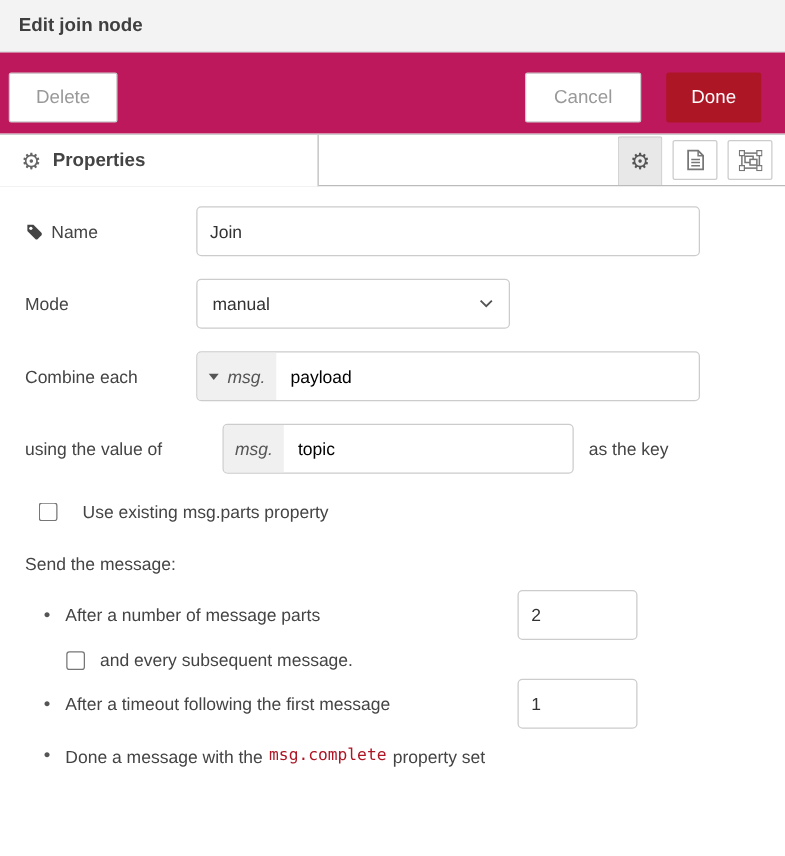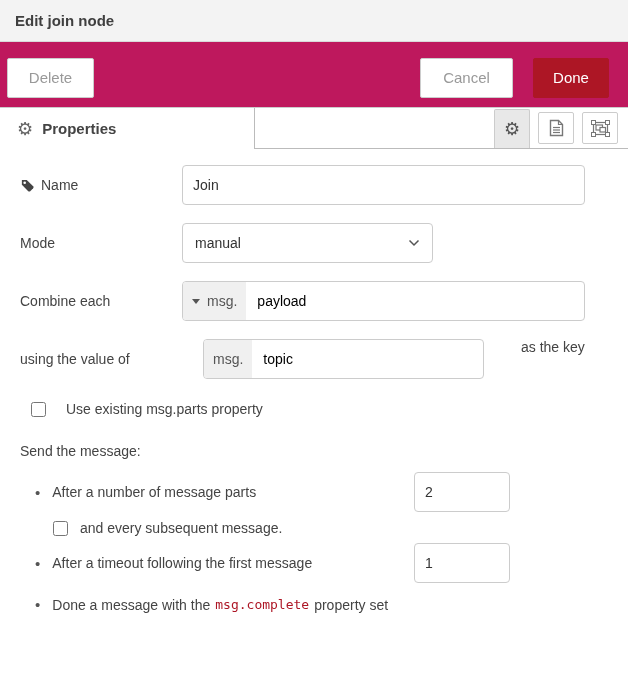--- a/index.html
+++ b/index.html
@@ -78,21 +78,21 @@
     display: flex; align-items: center; justify-content: center;
     cursor: pointer; box-sizing: border-box;
     padding: 0;
   }
   .icon-btn.active {
     height: 39px; align-self: flex-end;
     background: #e8e8e8;
     border-bottom: none; border-radius: 2px 2px 0 0;
   }
   .form { padding: 16px 20px 0 20px; }
-  .form-row { display: flex; margin-bottom: 18px; gap: 25px; }
+  .form-row { display: flex; align-items: center; margin-bottom: 18px; }
   .row-label {
     width: 137px; flex-shrink: 0;
     display: flex; align-items: center; gap: 6px;
     color: #444; font-size: 14px;
   }
   .text-input {
     height: 40px;
     border: 1px solid #ccc; border-radius: 4px;
     padding: 0 10px;
     font-size: 14px; color: #333;
@@ -121,20 +121,21 @@
     box-sizing: border-box;
     overflow: hidden;
     background: #fff;
   }
   .ti-prefix {
     background: #f0f0f0;
     display: flex; align-items: center;
     padding: 0 9px; gap: 7px;
     color: #555; font-size: 14px;
     cursor: pointer;
+    font-style: italic;
   }
   .ti-caret {
     width: 0; height: 0;
     border-left: 4px solid transparent;
     border-right: 4px solid transparent;
     border-top: 5px solid #555;
   }
   .ti-value {
     display: flex; align-items: center;
     padding: 0 11px;

